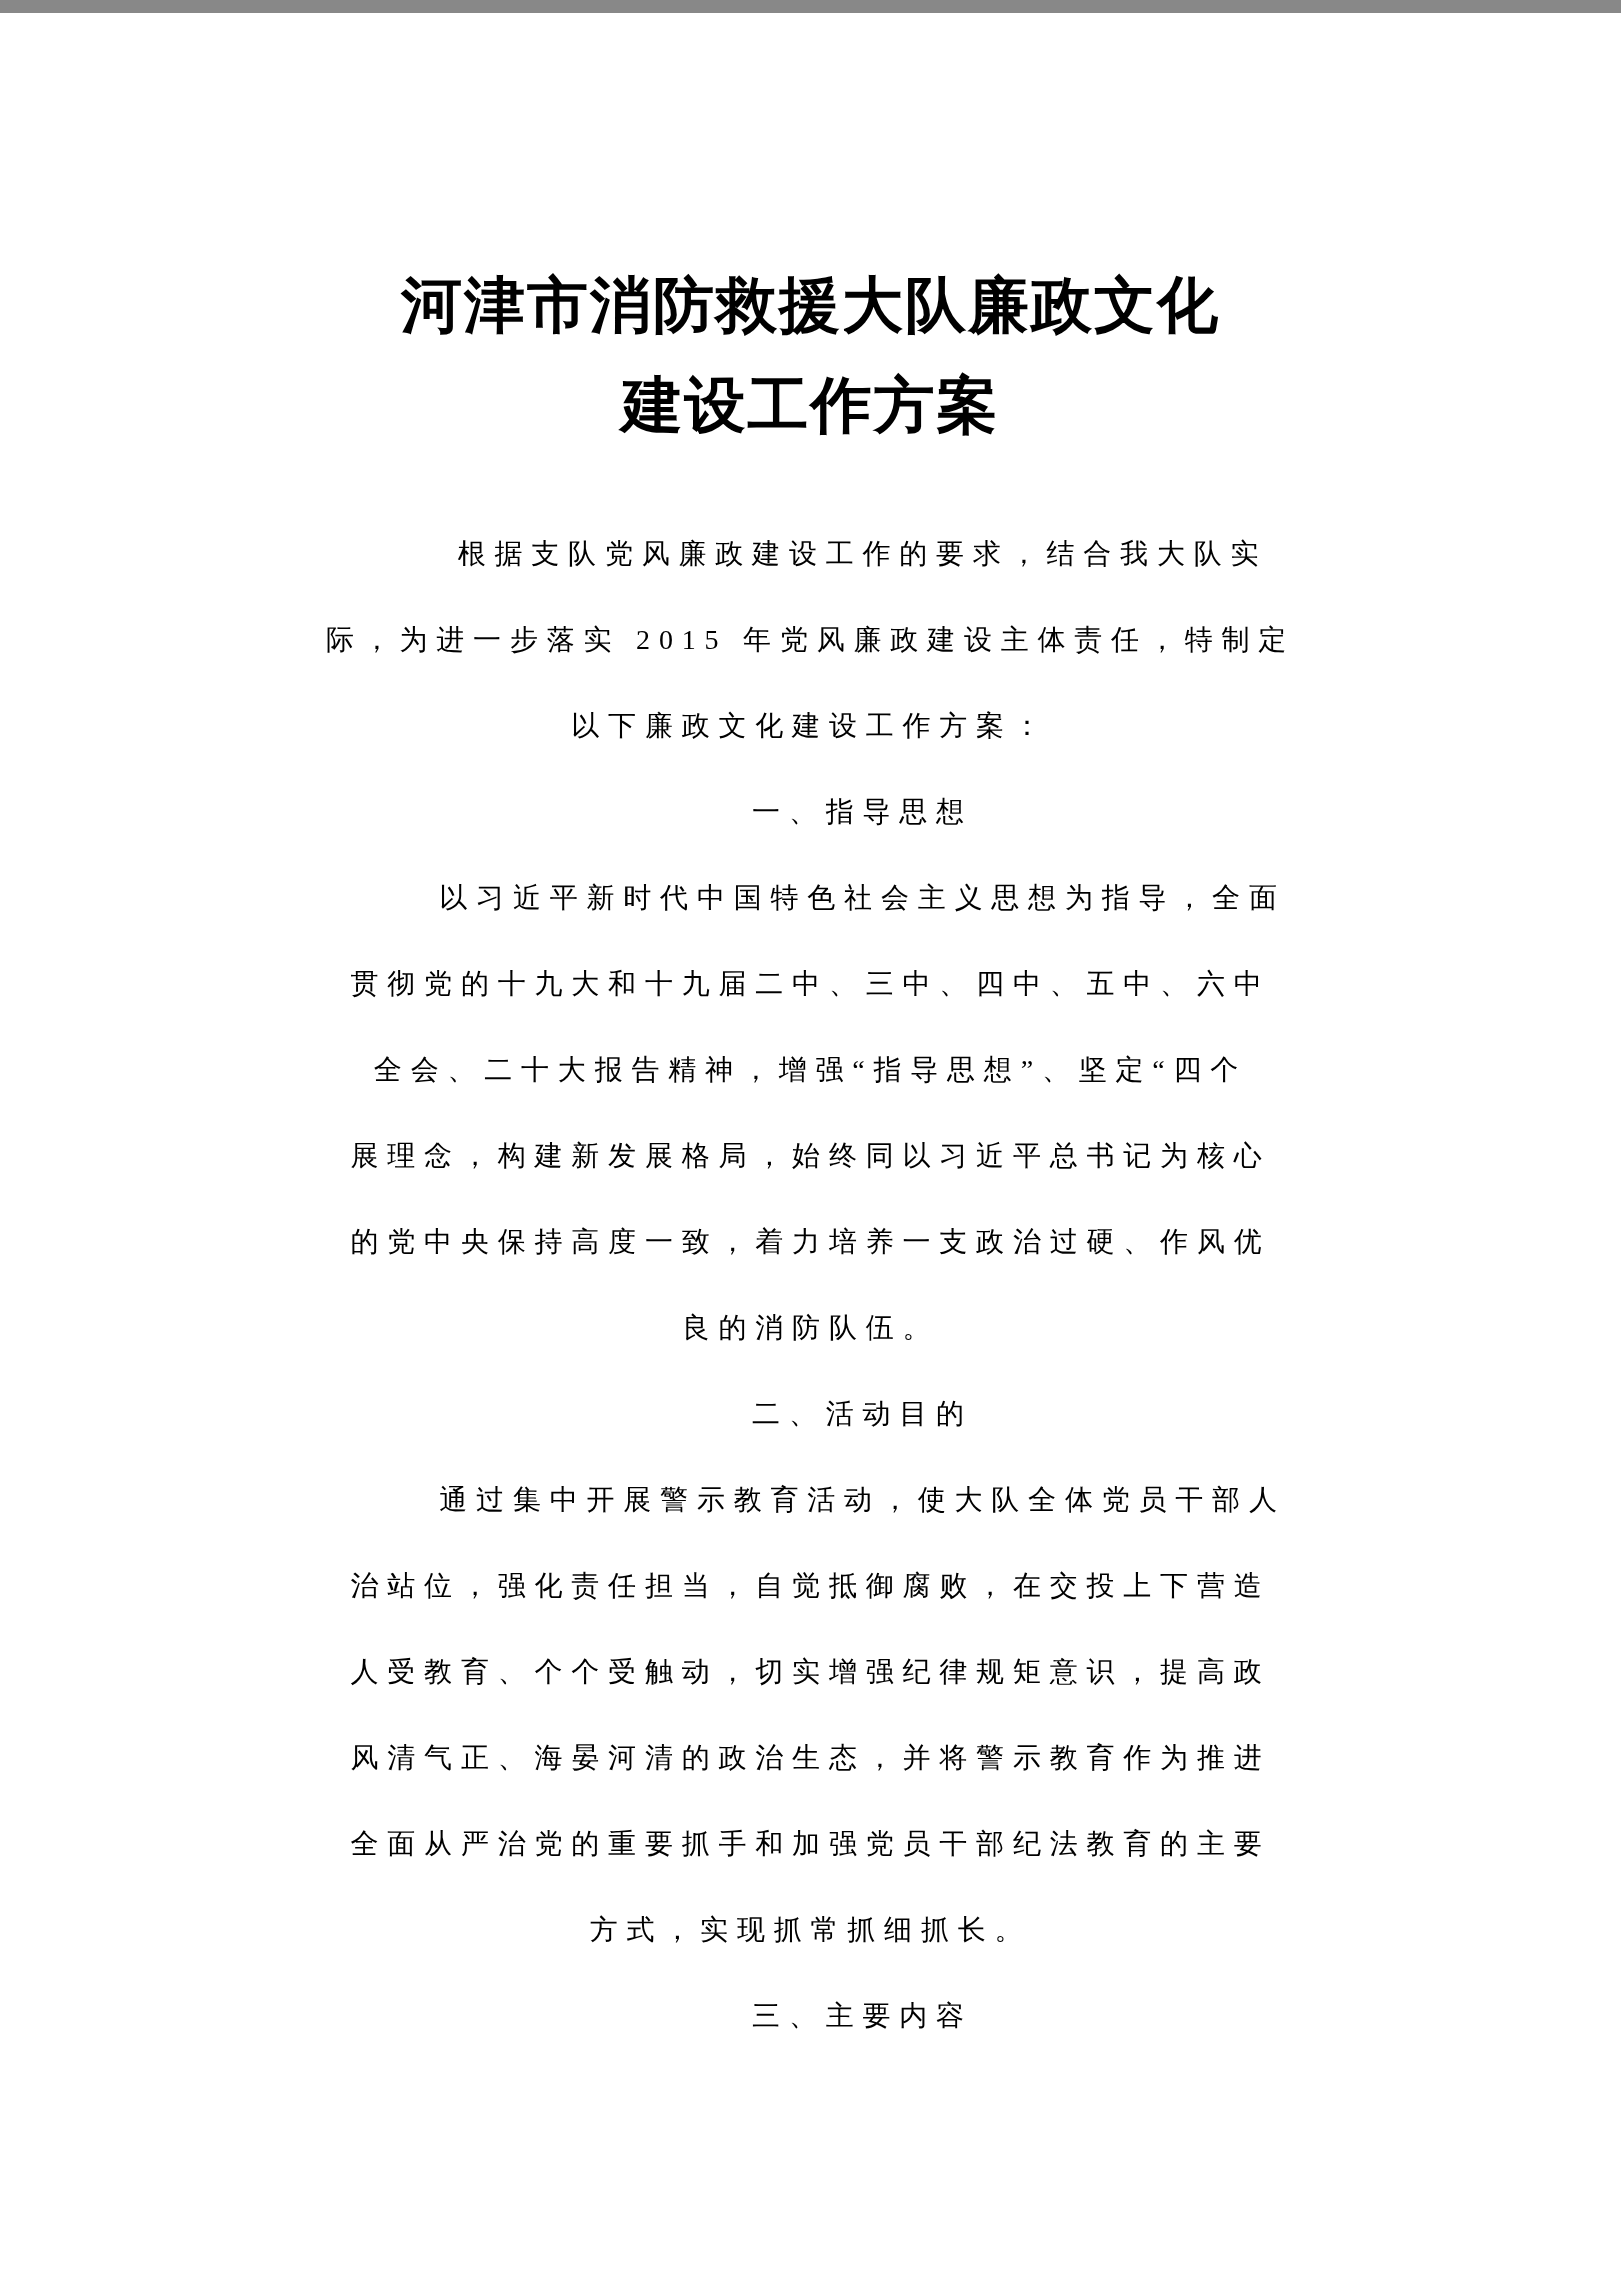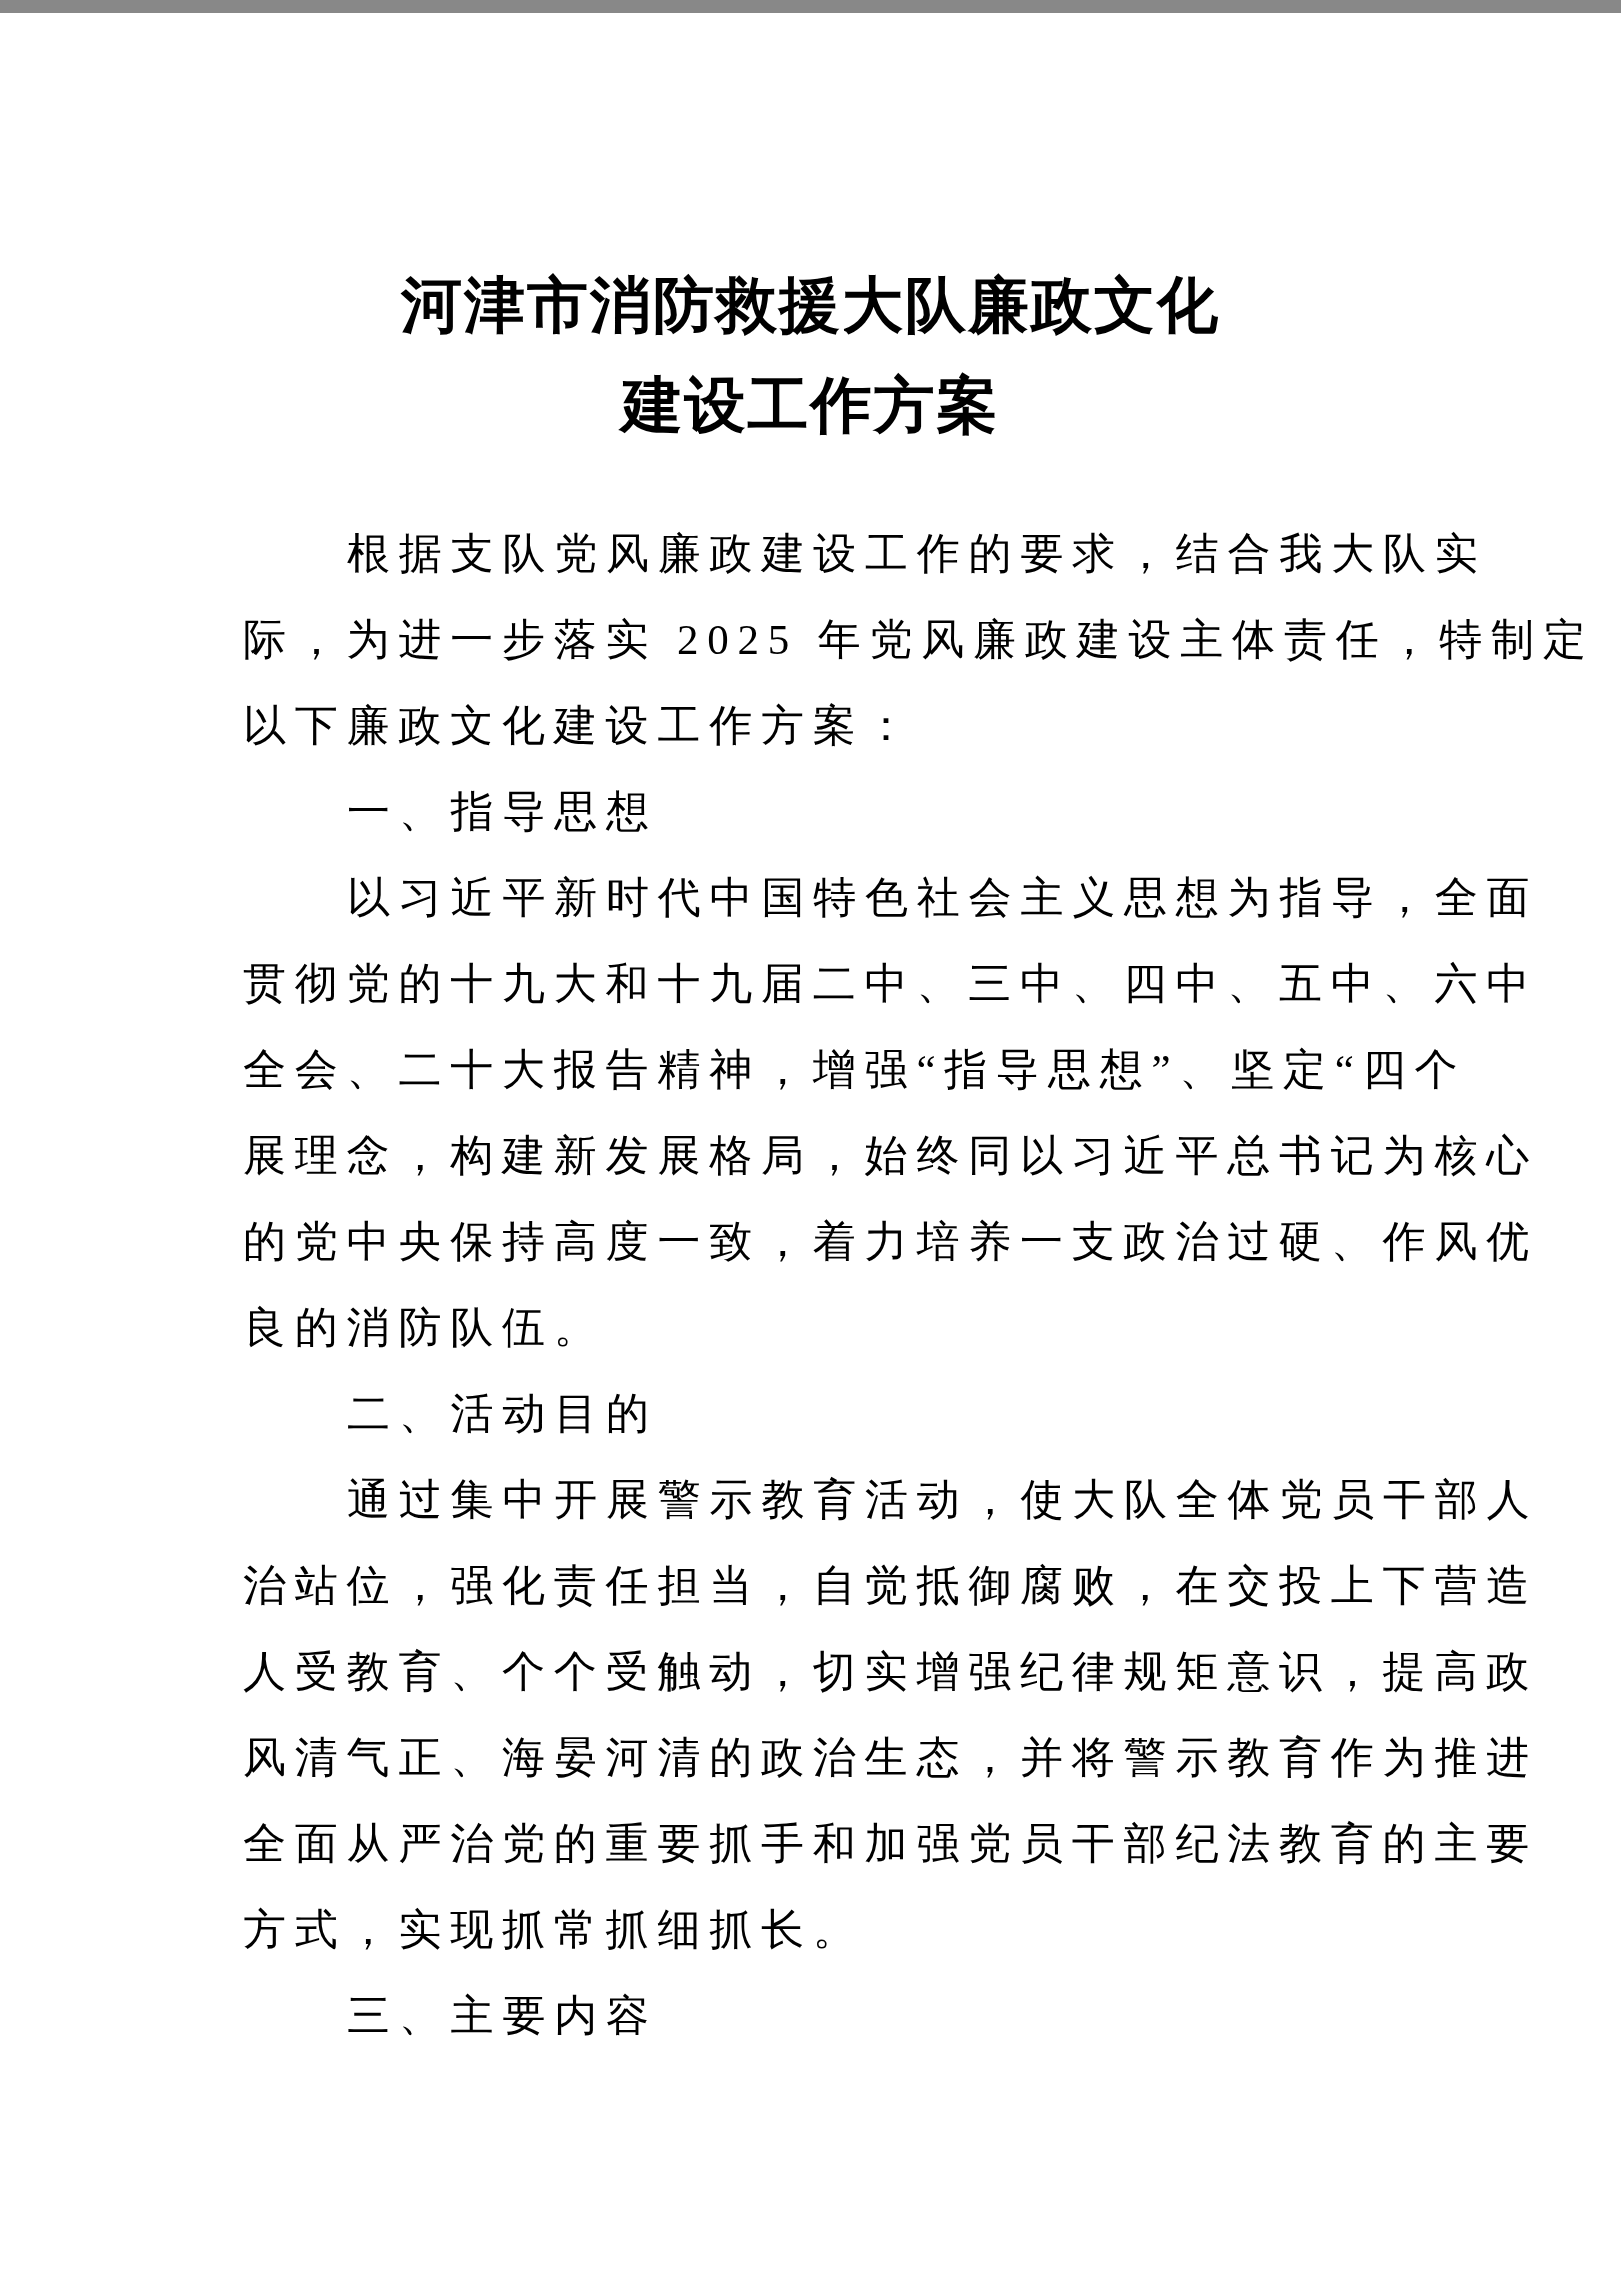--- a/index.html
+++ b/index.html
@@ -29,41 +29,42 @@
     letter-spacing: 2px;
   }
   .title-line {
     display: block;
     white-space: nowrap;
   }
   .doc-body {
     margin-top: 25.5px;
   }
   .line {
-    font-size: 43px;
+    font-size: 28px;
     line-height: 86px;
     height: 86px;
     letter-spacing: 8.8px;
     white-space: nowrap;
+    text-align: center;
   }
   .line.indent {
     text-indent: 104px;
   }
 </style>
 </head>
 <body>
 
 <div class="page" style="background: rgb(255, 255, 255); color: rgb(0, 0, 0);">
   <h1 class="doc-title">
     <span class="title-line">河津市消防救援大队廉政文化</span>
     <span class="title-line">建设工作方案</span>
   </h1>
   <div class="doc-body" id="doc-body">
       <div class="line indent">根据支队党风廉政建设工作的要求，结合我大队实</div>
-      <div class="line">际，为进一步落实 2025 年党风廉政建设主体责任，特制定</div>
+      <div class="line">际，为进一步落实 2015 年党风廉政建设主体责任，特制定</div>
       <div class="line">以下廉政文化建设工作方案：</div>
       <div class="line indent">一、指导思想</div>
       <div class="line indent">以习近平新时代中国特色社会主义思想为指导，全面</div>
       <div class="line">贯彻党的十九大和十九届二中、三中、四中、五中、六中</div>
       <div class="line">全会、二十大报告精神，增强“指导思想”、坚定“四个</div>
       <div class="line">展理念，构建新发展格局，始终同以习近平总书记为核心</div>
       <div class="line">的党中央保持高度一致，着力培养一支政治过硬、作风优</div>
       <div class="line">良的消防队伍。</div>
       <div class="line indent">二、活动目的</div>
       <div class="line indent">通过集中开展警示教育活动，使大队全体党员干部人</div>

